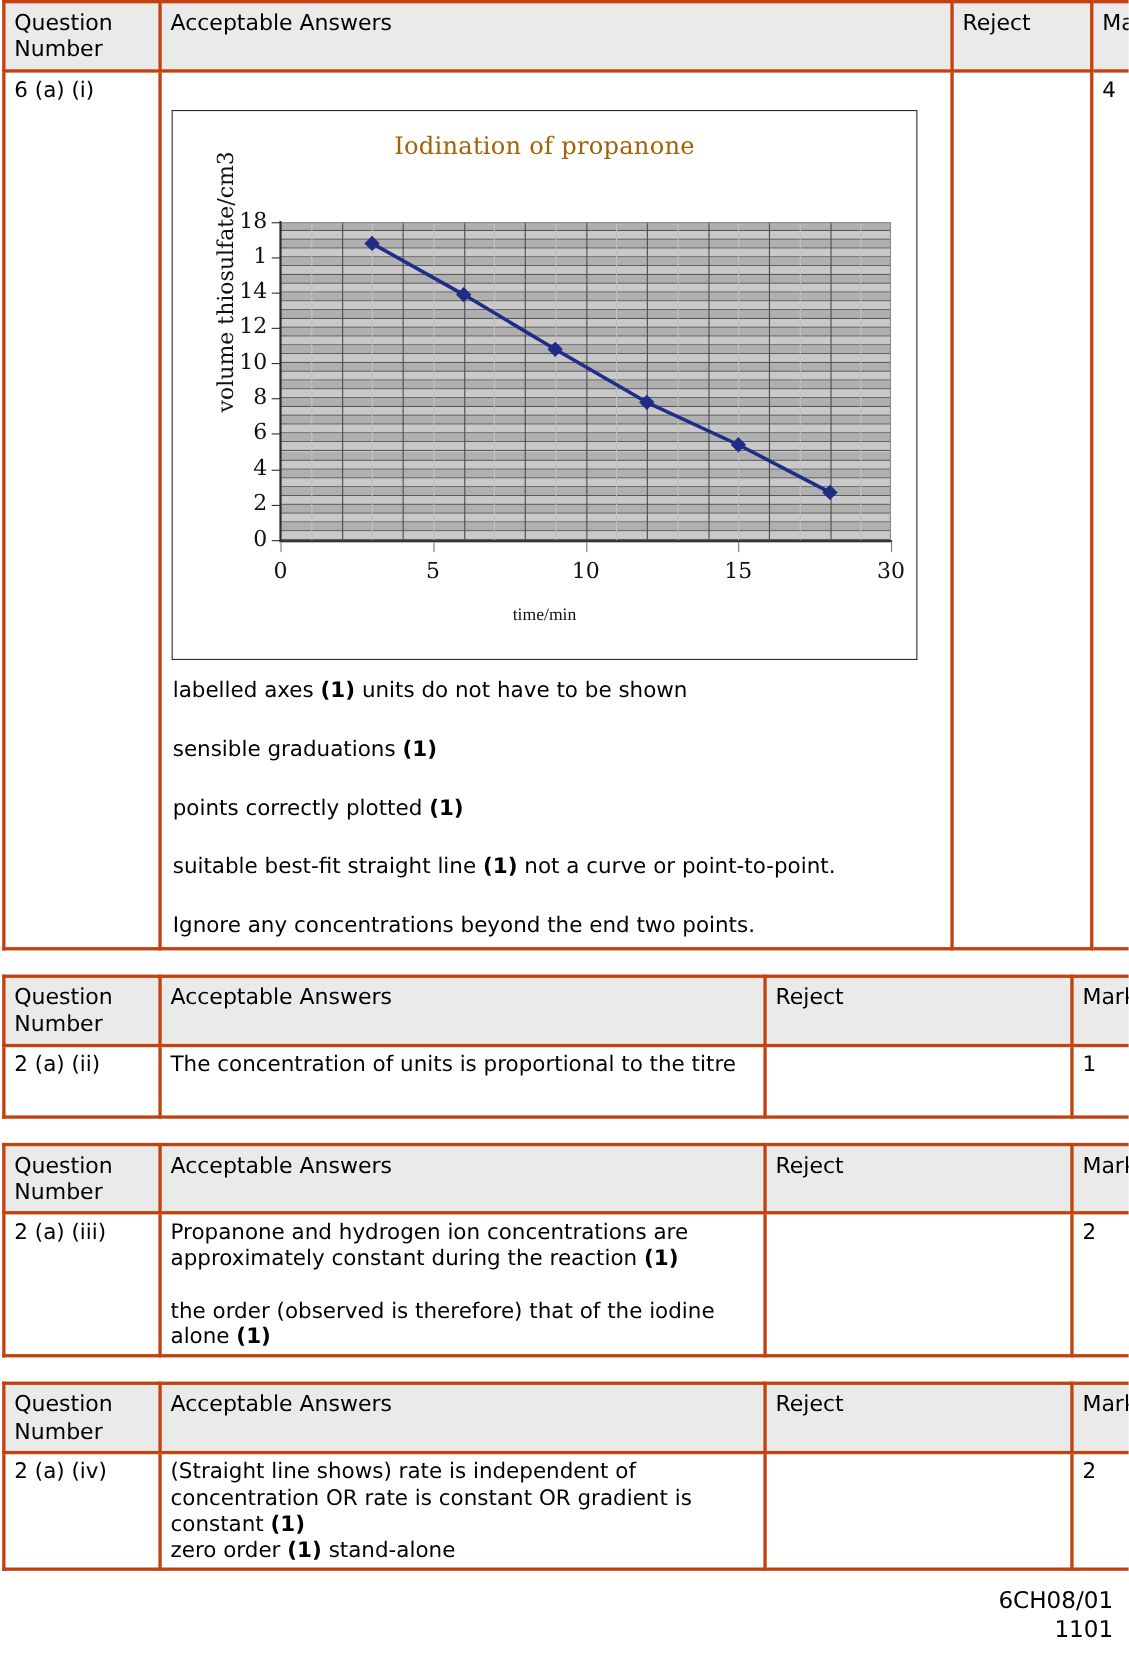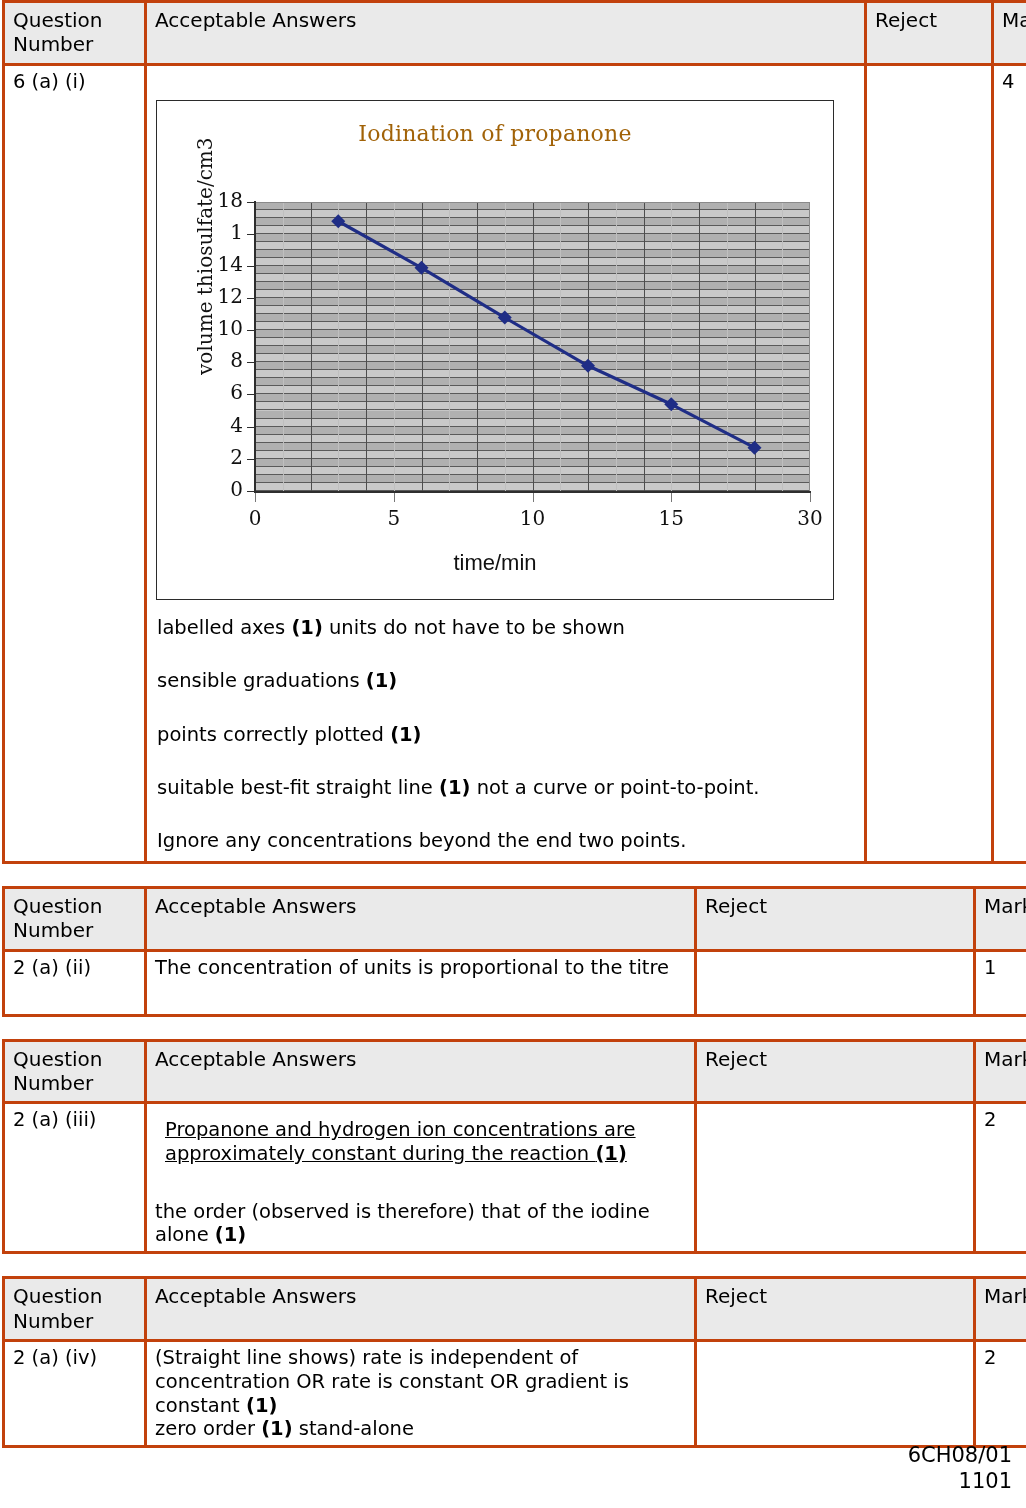--- a/index.html
+++ b/index.html
@@ -164,22 +164,22 @@
     text-align: center;
     font-size: 20px;
     font-family: "DejaVu Serif", "Liberation Serif", serif;
     color: #111;
   }
   .axis-title-x {
     position: absolute;
     left: 0; top: 449px;
     width: 100%;
     text-align: center;
-    font-size: 22px;
-    font-family: Liberation Sans, sans-serif;
+    font-size: 16px;
+    font-family: Liberation Serif, serif;
     color: #111;
   }
   .axis-title-y {
     position: absolute;
     left: -97px;
     top: 143px;
     width: 290px;
     text-align: center;
     font-size: 20px;
     font-family: "DejaVu Serif", "Liberation Serif", serif;
@@ -410,21 +410,21 @@
         <th class="col-a2">Acceptable Answers</th>
         <th class="col-r2">Reject</th>
         <th class="col-m2">Mark</th>
       </tr>
     </thead>
     <tbody>
       <tr>
         <td class="col-q qnum">2 (a) (iii)</td>
         <td class="col-a2" style="height:118px">
           <div id="ans3">
-              <p style="margin: 10px; text-decoration: underline;">Propanone and hydrogen ion concentrations are approximately constant during the reaction <b>(1)</b></p>
+              <p style="margin: 0px;">Propanone and hydrogen ion concentrations are approximately constant during the reaction <b>(1)</b></p>
               <p style="margin: 0px;">&nbsp;</p>
               <p style="margin: 0px;">the order (observed is therefore) that of the iodine alone <b>(1)</b></p>
             </div>
         </td>
         <td class="col-r2"></td>
         <td class="col-m2 mark">2</td>
       </tr>
     </tbody>
   </table>
 

